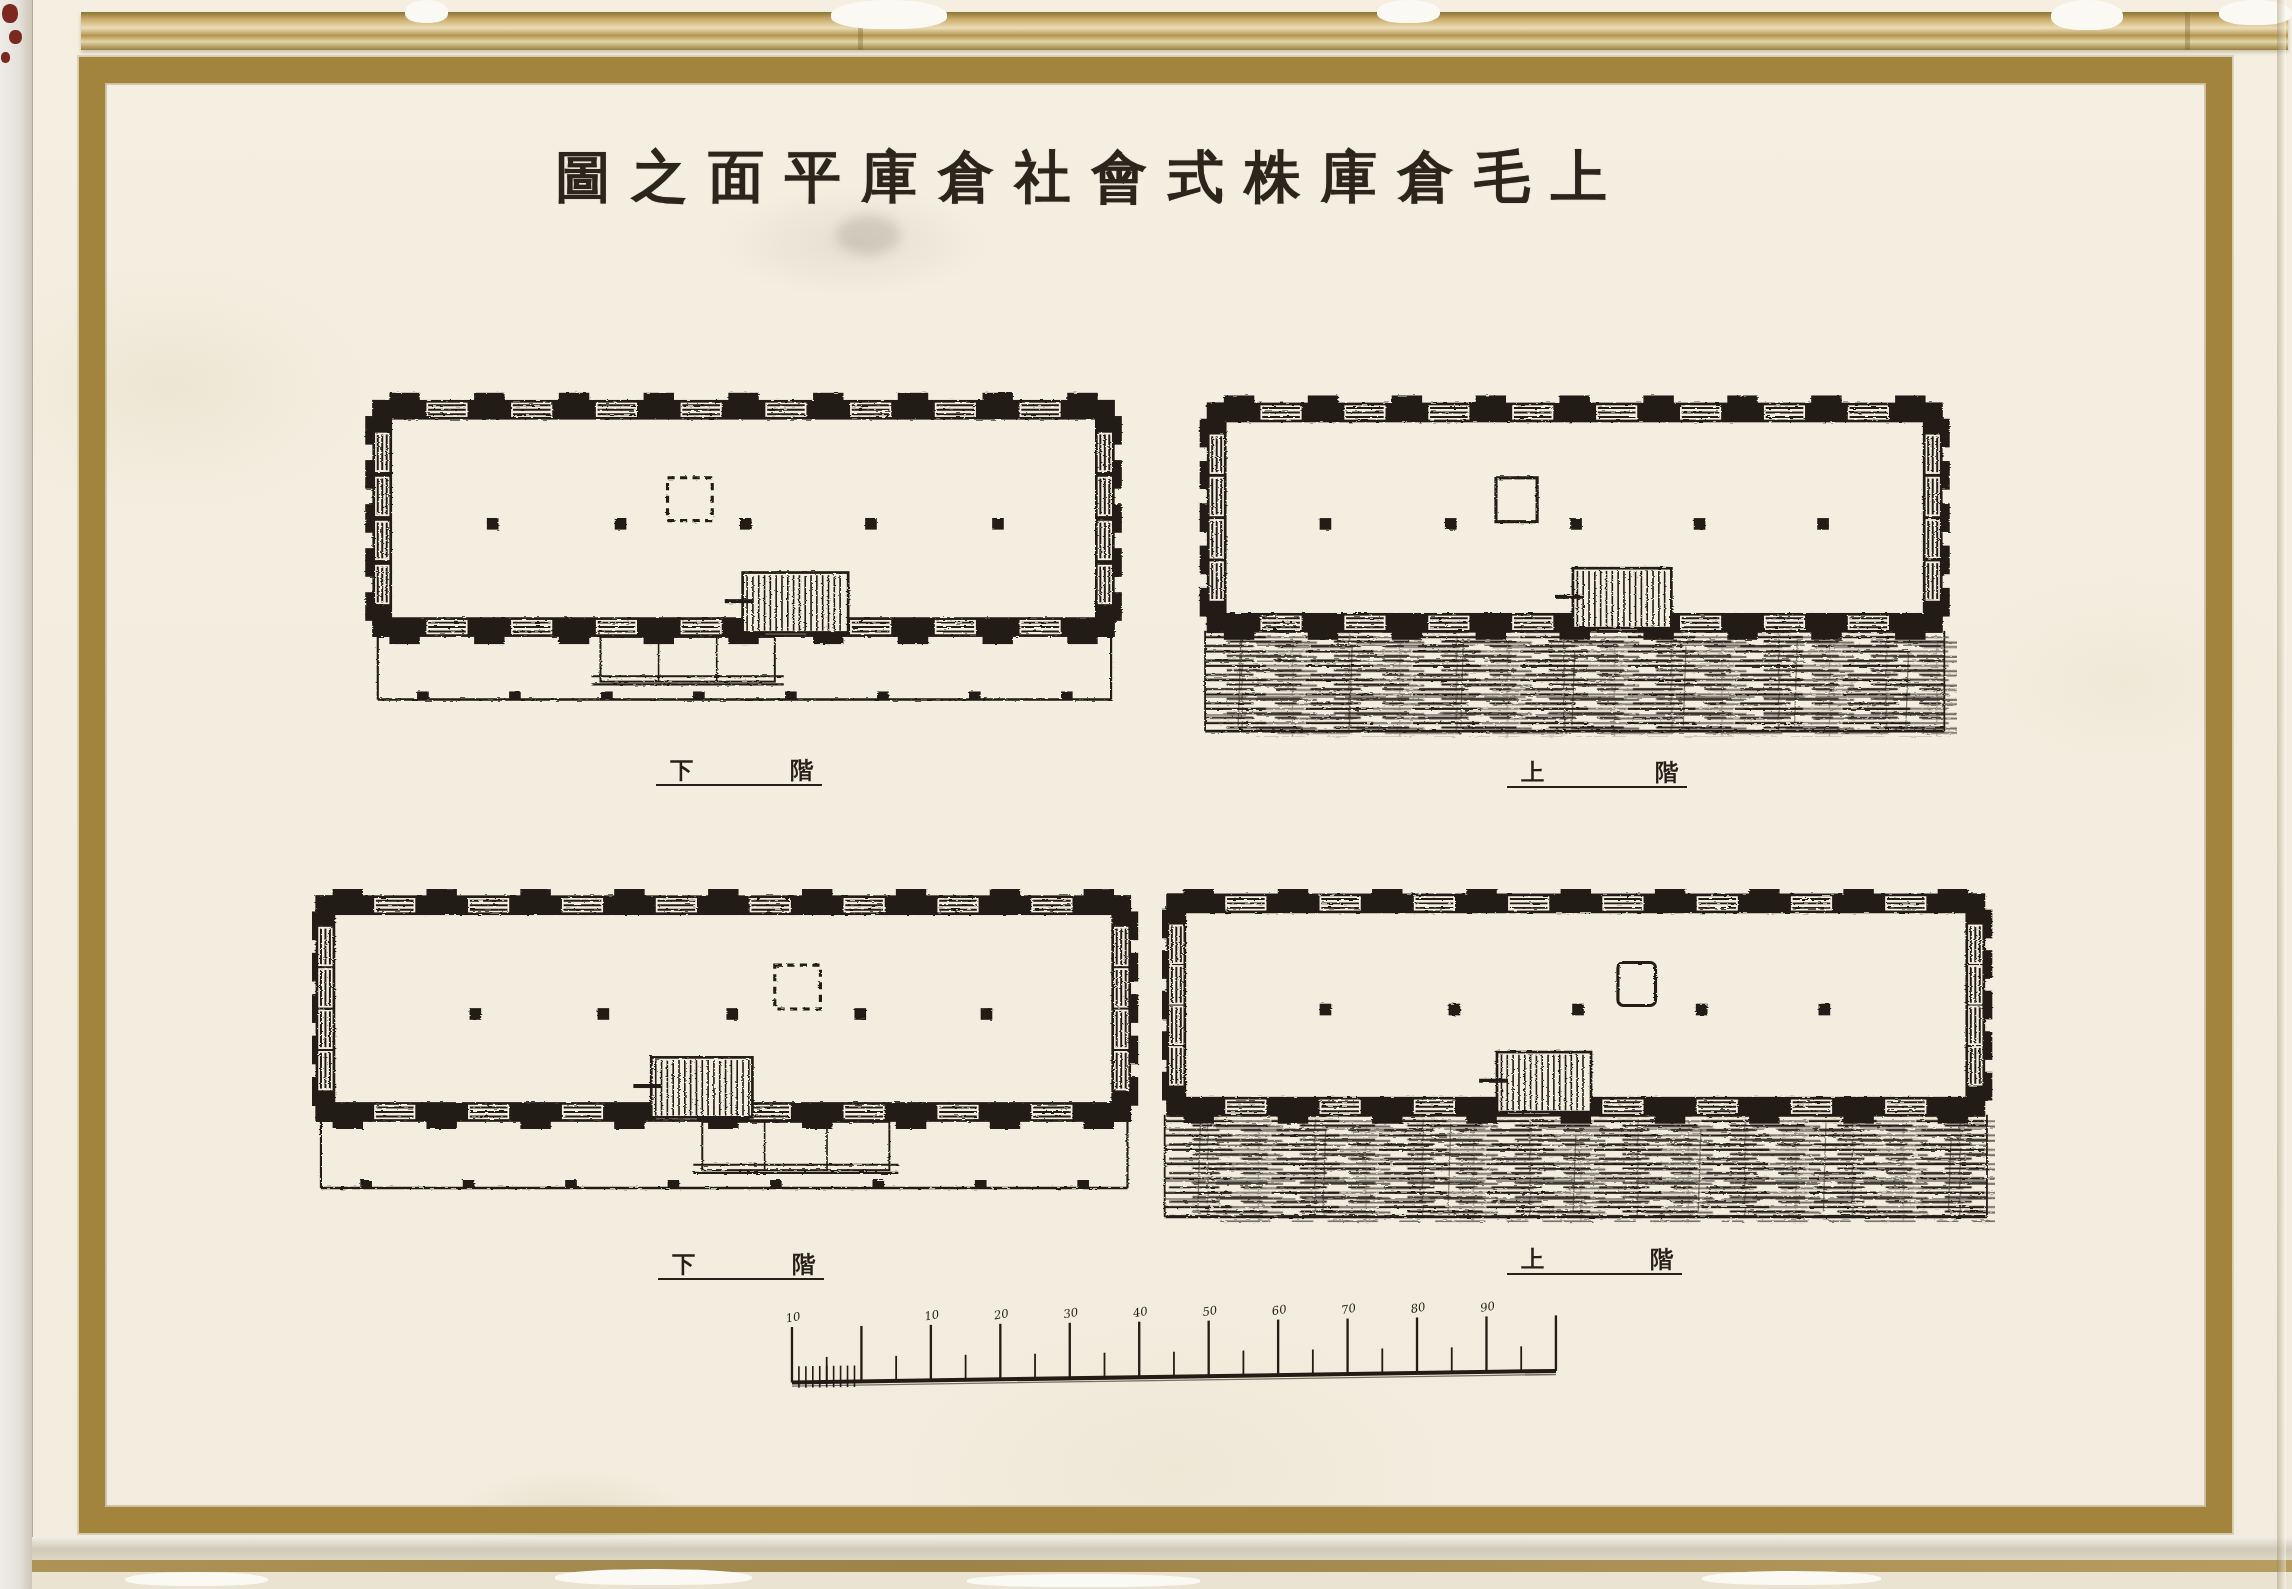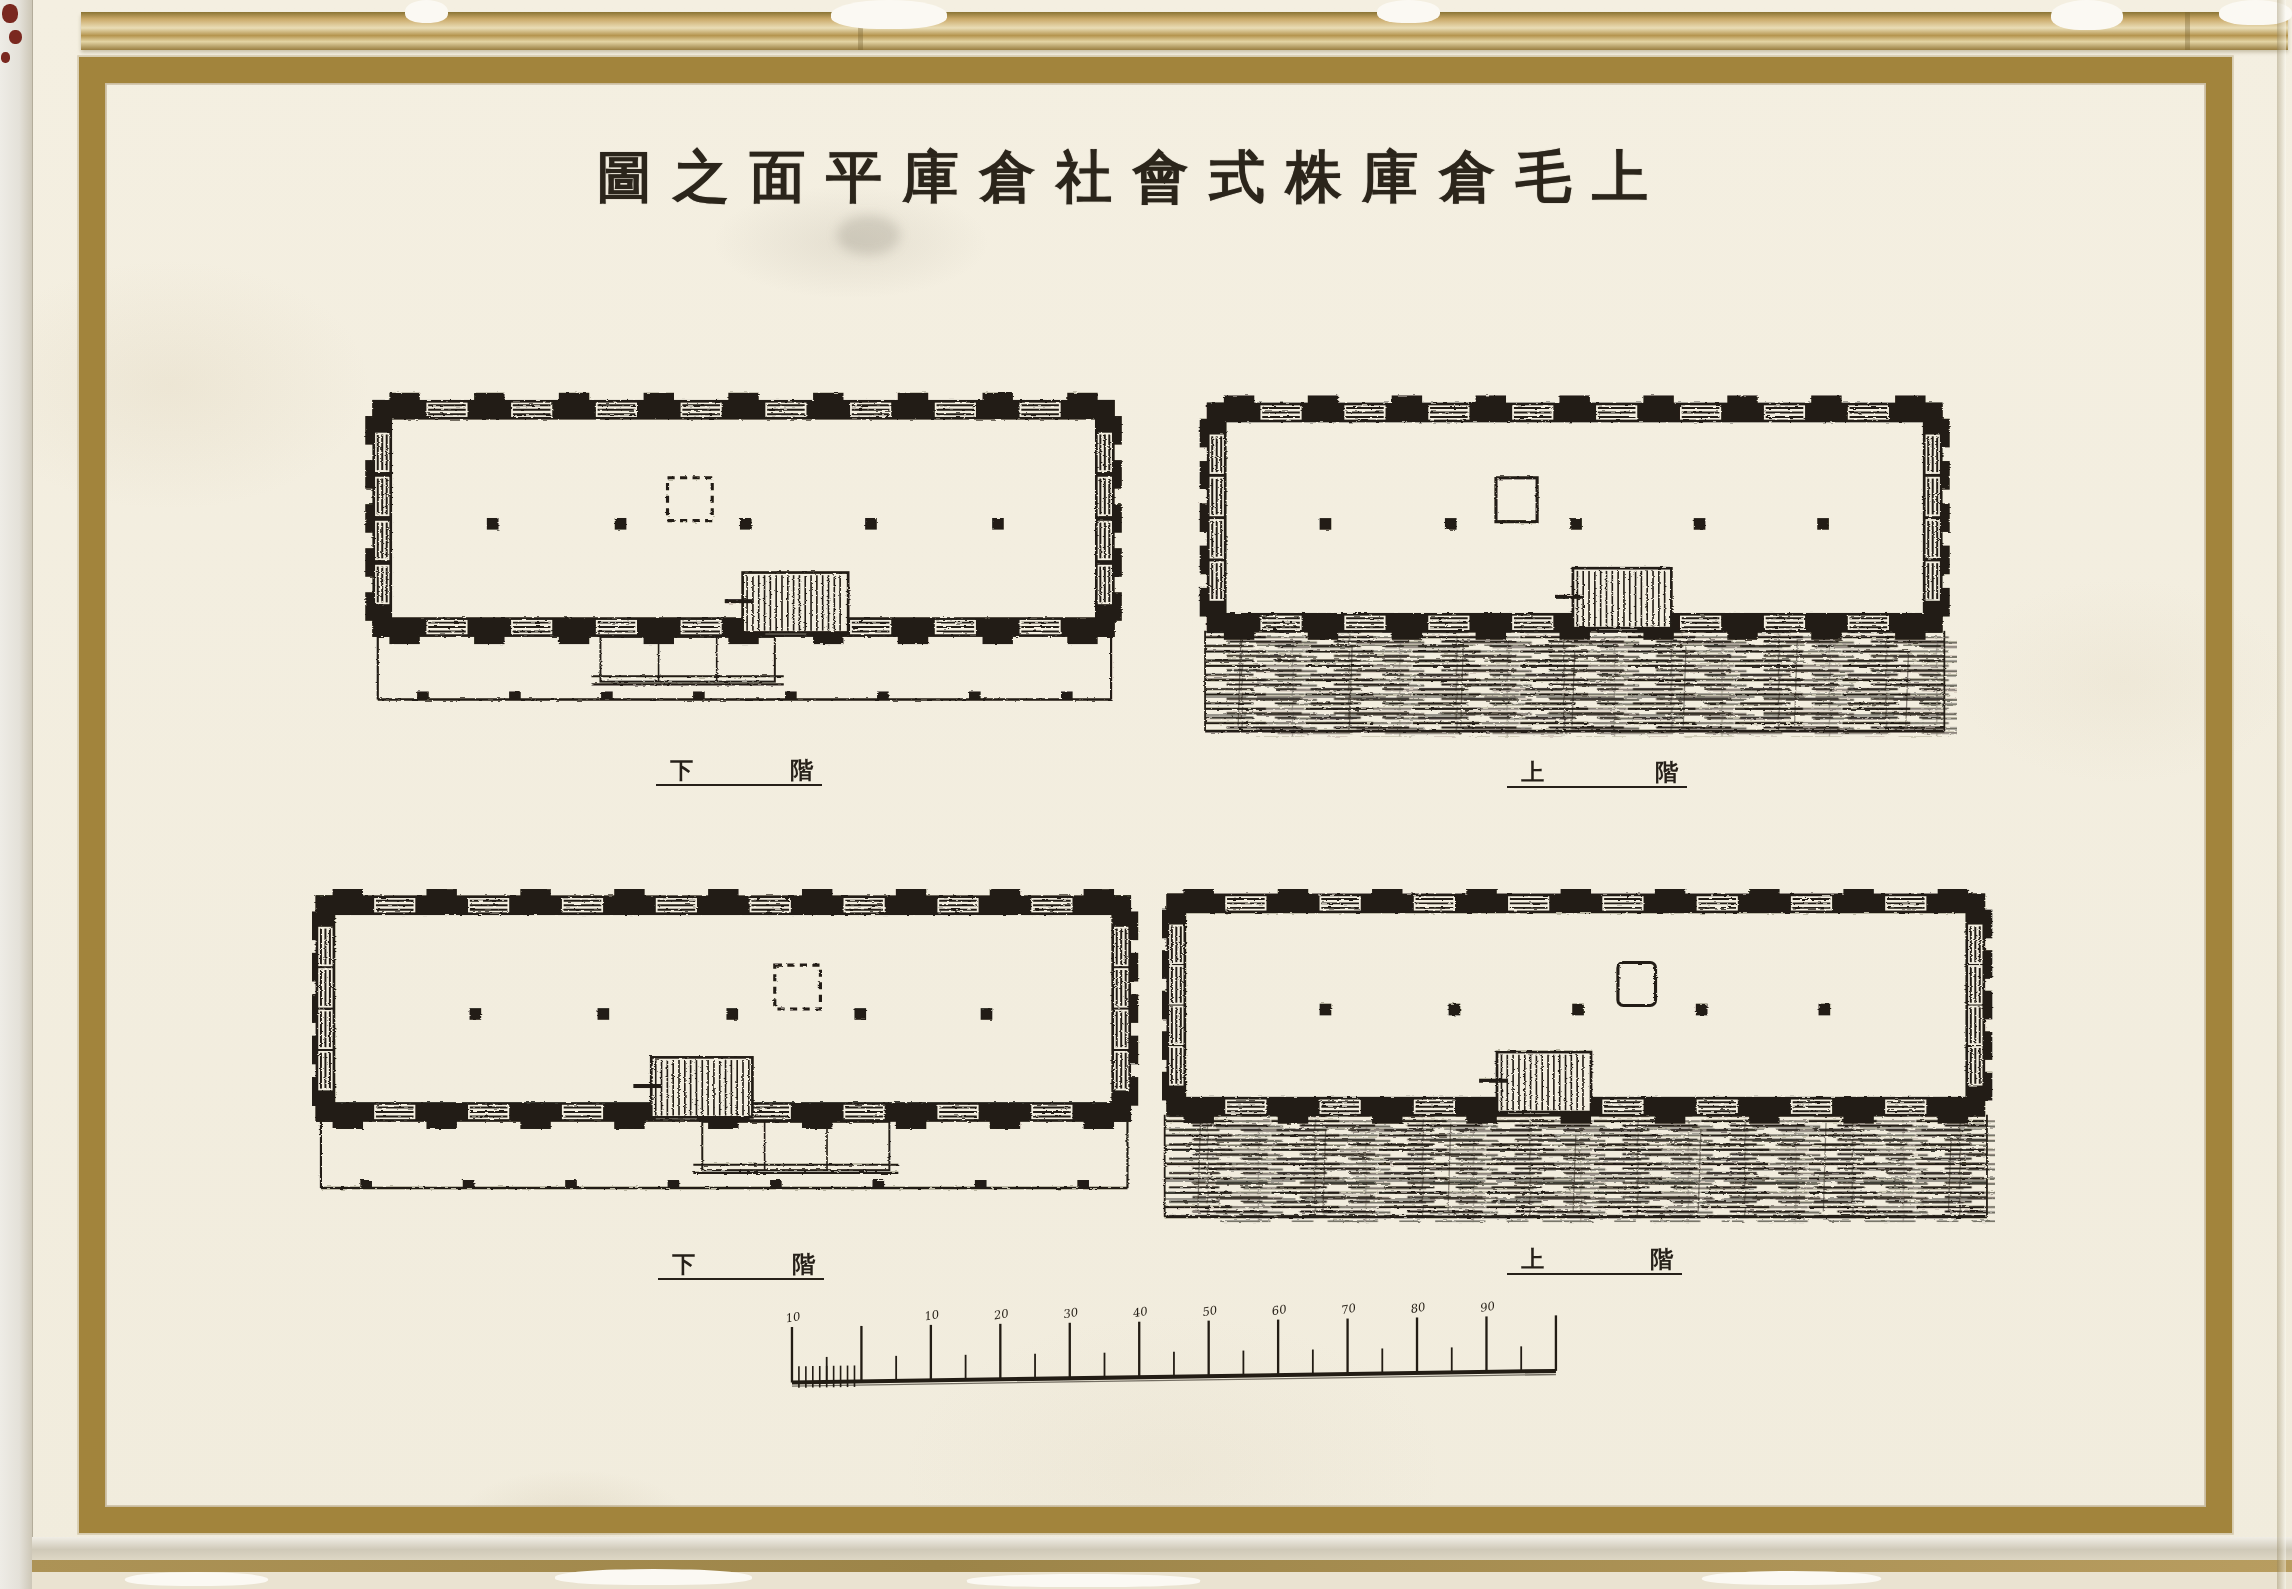--- a/index.html
+++ b/index.html
@@ -31,21 +31,21 @@
     border:26px solid var(--gold);box-sizing:border-box;
     box-shadow:inset 0 0 0 1.8px rgba(125,98,42,.35), 0 0 0 1.8px rgba(145,118,58,.28);}
   .band-bl{position:absolute;left:32px;right:0;top:1537px;height:23px;
     background:linear-gradient(#f0ede5,#cfc9b8 55%,#ded7c5);}
   .band-bt{position:absolute;left:32px;right:0;top:1560px;height:11.6px;
     background:linear-gradient(90deg,#ad9356,#9c8448 40%,#b89d60);}
   .band-bc{position:absolute;left:32px;right:0;top:1572px;height:18px;background:#eae3d1;}
   .crease-right{position:absolute;left:2277px;top:0;bottom:0;width:9px;
     background:linear-gradient(90deg,rgba(140,125,85,.38),rgba(255,255,250,.45));}
   .page-title{position:absolute;left:555px;top:140px;width:1155px;
-    text-align:center;font-size:56px;font-weight:bold;color:#2b251b;
+    font-size:56px;font-weight:bold;color:#2b251b;
     letter-spacing:20.6px;white-space:nowrap;
     text-shadow:0 0 0.9px rgba(43,37,27,.6);}
   .title-smudge{position:absolute;left:837px;top:215px;width:63px;height:40px;border-radius:50%;
     background:rgba(125,118,105,.22);filter:blur(5.4px);}
   .plan{position:absolute;}
   .floor-label{position:absolute;display:flex;justify-content:space-between;align-items:flex-end;
     border-bottom:2.7px solid #262019;color:#262019;font-size:23px;font-weight:bold;line-height:1;
     padding:0 9px 2.7px 14.3px;}
   .scalebar{position:absolute;left:766px;top:1299px;}
 </style>

